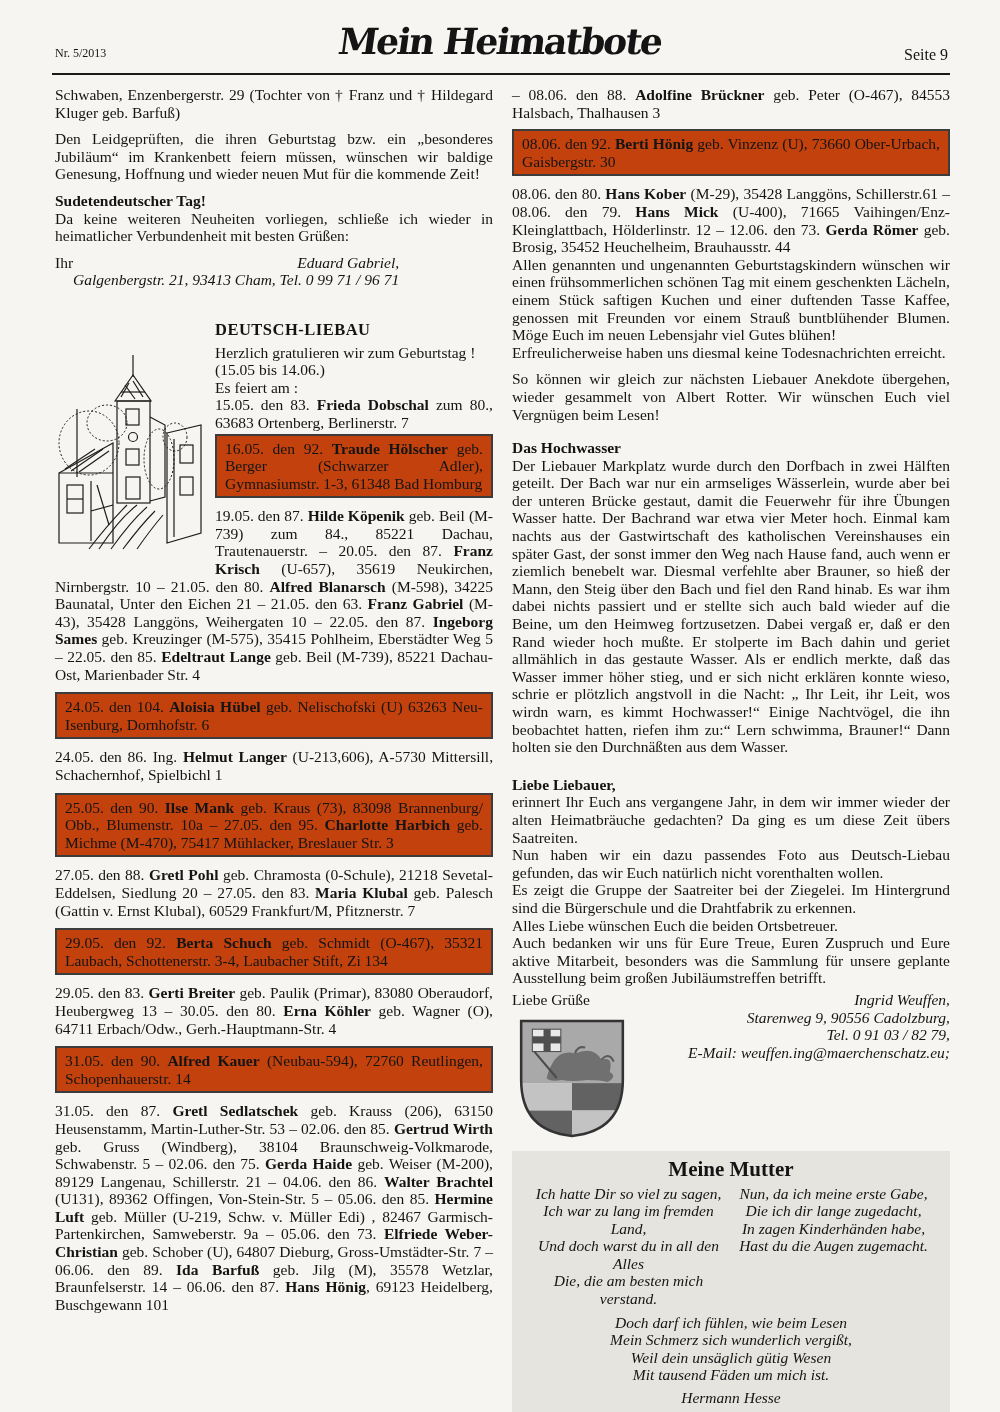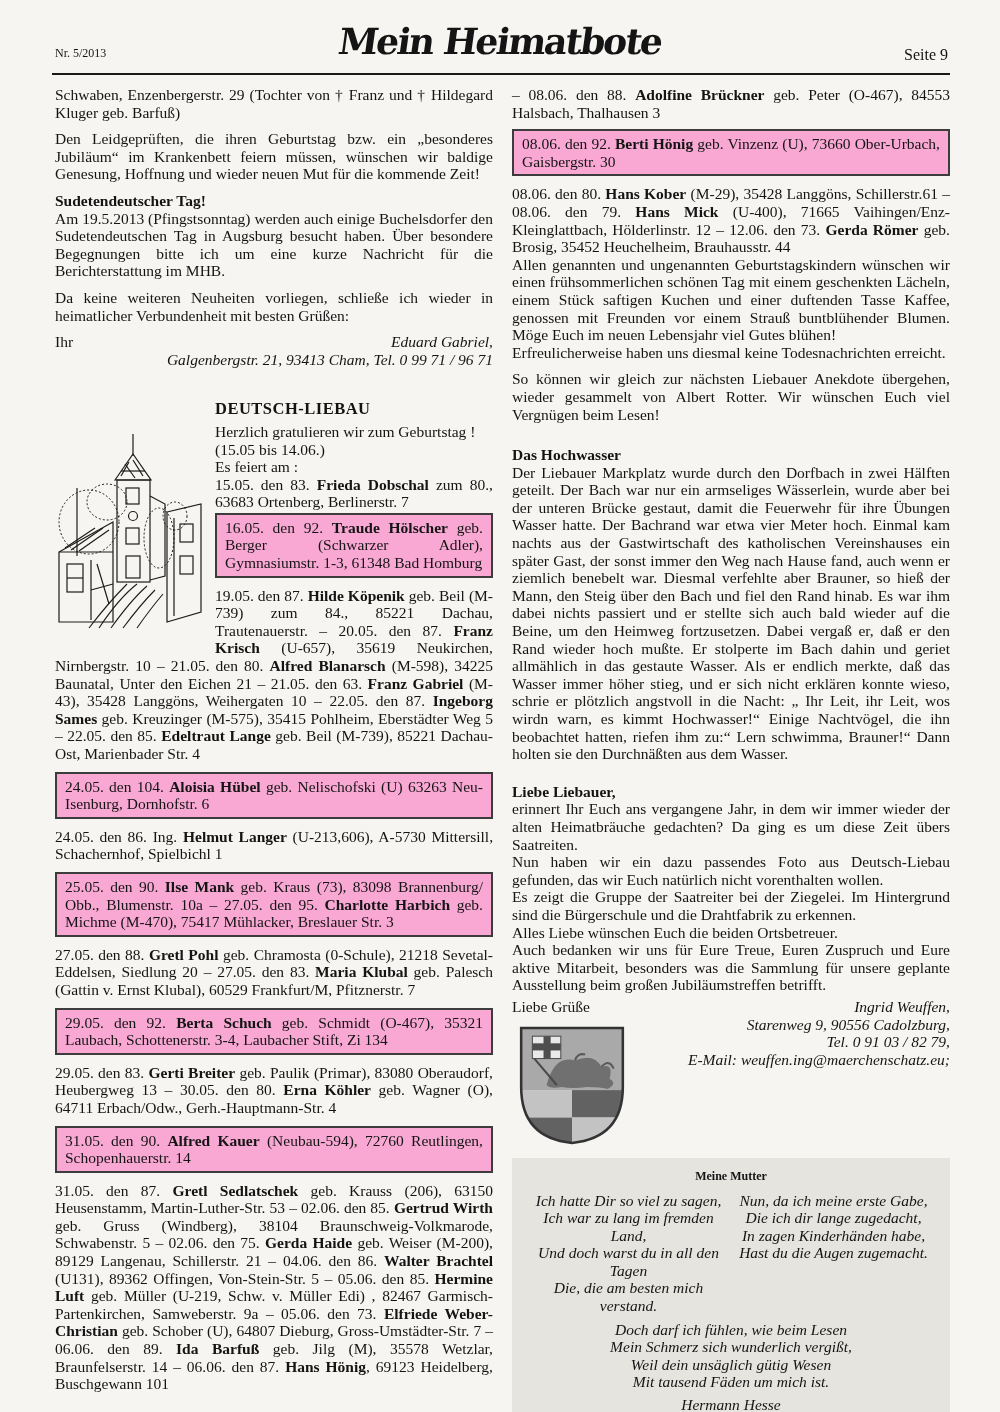--- a/index.html
+++ b/index.html
@@ -17,58 +17,57 @@
   }
   .rule{position:absolute;left:52px;right:50px;top:73px;border-top:2px solid #191919;}
 
   .col{position:absolute;top:86px;width:438px;font-size:15.5px;line-height:17.6px;text-align:justify;}
   .col-left{left:55px;}
   .col-right{left:512px;}
   .col p{margin:0 0 9px;}
   .col p.tight{margin:0;}
   .inline-head{font-weight:bold;margin:0;}
   .hbox{
-    border:2px solid #3c3c3c;background:#f9a8d4;
+    border:2px solid #3c3c3c;background:#c2410c;
     padding:4px 8px;margin:2px 0 9px;overflow:hidden;
   }
-  .sig{display:flex;justify-content:space-between;margin:2px 0 0;}
+  .sig{display:flex;margin:2px 0 0;}
   .sig-right{text-align:right;font-style:italic;}
 
   .dl-section{margin-top:32px;}
   .church{float:left;width:150px;height:206px;margin:24px 10px 14px 0;}
   .dl-title{font-weight:bold;font-size:16.5px;letter-spacing:.5px;margin:0 0 5px;text-align:left;}
   .intro-line{text-align:left;}
 
   .gap-top{margin-top:14px;}
   .sig2{position:relative;margin-top:4px;height:150px;}
   .sig2 .gruss{position:absolute;left:0;top:0;}
   .shield{position:absolute;left:4px;top:26px;width:112px;height:122px;}
   .sig2 .sig-right{position:absolute;right:0;top:0;width:100%;}
   .sig2 .johann{top:84px;}
 
   .poem{background:#e6e4df;padding:10px 14px 12px;margin-top:10px;}
-  .poem-title{text-align:center;font-weight:bold;font-size:12px;margin:0 0 6px;}
+  .poem-title{text-align:center;font-weight:bold;font-size:21px;margin:0 0 6px;}
   .poem-cols{display:flex;}
   .poem-col{flex:1;text-align:center;font-style:italic;}
   .poem-center{text-align:center;font-style:italic;margin-top:6px;}
   .poem-author{text-align:center;font-style:italic;margin-top:5px;}
 </style>
 </head>
 <body>
 
 <div class="hdr-issue">Nr. 5/2013</div>
 <div class="masthead">Mein Heimatbote</div>
 <div class="hdr-page">Seite 9</div>
 <div class="rule"></div>
 
 <div class="col col-left">
   <p>Schwaben, Enzenbergerstr. 29 (Tochter von † Franz und † Hildegard Kluger geb. Barfuß)</p>
   <p>Den Leidgeprüften, die ihren Geburtstag bzw. ein „besonderes Jubiläum“ im Krankenbett feiern müssen, wünschen wir baldige Genesung, Hoffnung und wieder neuen Mut für die kommende Zeit!</p>
   <p class="inline-head tight">Sudetendeutscher Tag!</p>
-  <p>Am 19.5.2013 (Pfingstsonntag) werden auch einige Buchelsdorfer den Sudetendeutschen Tag in Augsburg besucht haben. Über besondere Begegnungen bitte ich um eine kurze Nachricht für die Berichterstattung im MHB.</p>
   <p>Da keine weiteren Neuheiten vorliegen, schließe ich wieder in heimatlicher Verbundenheit mit besten Grüßen:</p>
   <div class="sig">
     <span>Ihr</span>
     <span class="sig-right">
       <span>Eduard Gabriel,</span><br>
       <span>Galgenbergstr. 21, 93413 Cham, Tel. 0 99 71 / 96 71</span>
     </span>
   </div>
 
   <div class="dl-section">
@@ -136,21 +135,21 @@
 </div>
 
 <div class="col col-right">
   <p class="tight">– 08.06. den 88. <b>Adolfine Brückner</b> geb. Peter (O-467), 84553 Halsbach, Thalhausen 3</p>
   <div class="hbox" style="margin-top:8px;">08.06. den 92. <b>Berti Hönig</b> geb. Vinzenz (U), 73660 Ober-Urbach, Gaisbergstr. 30</div>
   <p class="tight">08.06. den 80. <b>Hans Kober</b> (M-29), 35428 Langgöns, Schillerstr.61 – 08.06. den 79. <b>Hans Mick</b> (U-400), 71665 Vaihingen/Enz-Kleinglattbach, Hölderlinstr. 12 – 12.06. den 73. <b>Gerda Römer</b> geb. Brosig, 35452 Heuchelheim, Brauhausstr. 44</p>
   <p class="tight">Allen genannten und ungenannten Geburtstagskindern wünschen wir einen frühsommerlichen schönen Tag mit einem geschenkten Lächeln, einem Stück saftigen Kuchen und einer duftenden Tasse Kaffee, genossen mit Freunden vor einem Strauß buntblühender Blumen. Möge Euch im neuen Lebensjahr viel Gutes blühen!</p>
   <p class="gap-top">Erfreulicherweise haben uns diesmal keine Todesnachrichten erreicht.</p>
   <p class="gap-top">So können wir gleich zur nächsten Liebauer Anekdote übergehen, wieder gesammelt von Albert Rotter. Wir wünschen Euch viel Vergnügen beim Lesen!</p>
 
-  <p class="inline-head tight" style="margin-top:23px;">Das Hochwasser</p>
+  <p class="inline-head tight" style="margin-top:16px;">Das Hochwasser</p>
   <p class="tight">Der Liebauer Markplatz wurde durch den Dorfbach in zwei Hälften geteilt. Der Bach war nur ein armseliges Wässerlein, wurde aber bei der unteren Brücke gestaut, damit die Feuerwehr für ihre Übungen Wasser hatte. Der Bachrand war etwa vier Meter hoch. Einmal kam nachts aus der Gastwirtschaft des katholischen Vereinshauses ein später Gast, der sonst immer den Weg nach Hause fand, auch wenn er ziemlich benebelt war. Diesmal verfehlte aber Brauner, so hieß der Mann, den Steig über den Bach und fiel den Rand hinab. Es war ihm dabei nichts passiert und er stellte sich auch bald wieder auf die Beine, um den Heimweg fortzusetzen. Dabei vergaß er, daß er den Rand wieder hoch mußte. Er stolperte im Bach dahin und geriet allmählich in das gestaute Wasser. Als er endlich merkte, daß das Wasser immer höher stieg, und er sich nicht erklären konnte wieso, schrie er plötzlich angstvoll in die Nacht: „ Ihr Leit, ihr Leit, wos wirdn warn, es kimmt Hochwasser!“ Einige Nachtvögel, die ihn beobachtet hatten, riefen ihm zu:“ Lern schwimma, Brauner!“ Dann holten sie den Durchnäßten aus dem Wasser.</p>
 
   <p class="inline-head tight" style="margin-top:20px;">Liebe Liebauer,</p>
   <p class="tight">erinnert Ihr Euch ans vergangene Jahr, in dem wir immer wieder der alten Heimatbräuche gedachten? Da ging es um diese Zeit übers Saatreiten.</p>
   <p class="tight">Nun haben wir ein dazu passendes Foto aus Deutsch-Liebau gefunden, das wir Euch natürlich nicht vorenthalten wollen.</p>
   <p class="tight">Es zeigt die Gruppe der Saatreiter bei der Ziegelei. Im Hintergrund sind die Bürgerschule und die Drahtfabrik zu erkennen.</p>
   <p class="tight" style="">Alles Liebe wünschen Euch die beiden Ortsbetreuer.</p>
   <p class="tight">Auch bedanken wir uns für Eure Treue, Euren Zuspruch und Eure aktive Mitarbeit, besonders was die Sammlung für unsere geplante Ausstellung beim großen Jubiläumstreffen betrifft.</p>
 
   <div class="sig2">
@@ -183,21 +182,21 @@
       <span>E-Mail: weuffen.ing@maerchenschatz.eu;</span>
     </span>
   </div>
 
   <div class="poem">
     <div class="poem-title">Meine Mutter</div>
     <div class="poem-cols">
       <div class="poem-col">
         <div>Ich hatte Dir so viel zu sagen,</div>
         <div>Ich war zu lang im fremden Land,</div>
-        <div>Und doch warst du in all den Tagen</div>
+        <div>Und doch warst du in all den Alles</div>
         <div>Die, die am besten mich verstand.</div>
       </div>
       <div class="poem-col">
         <div>Nun, da ich meine erste Gabe,</div>
         <div>Die ich dir lange zugedacht,</div>
         <div>In zagen Kinderhänden habe,</div>
         <div>Hast du die Augen zugemacht.</div>
       </div>
     </div>
     <div class="poem-center">

